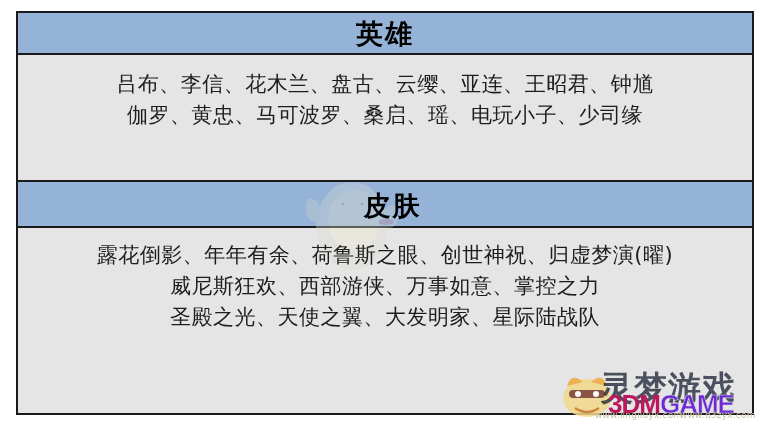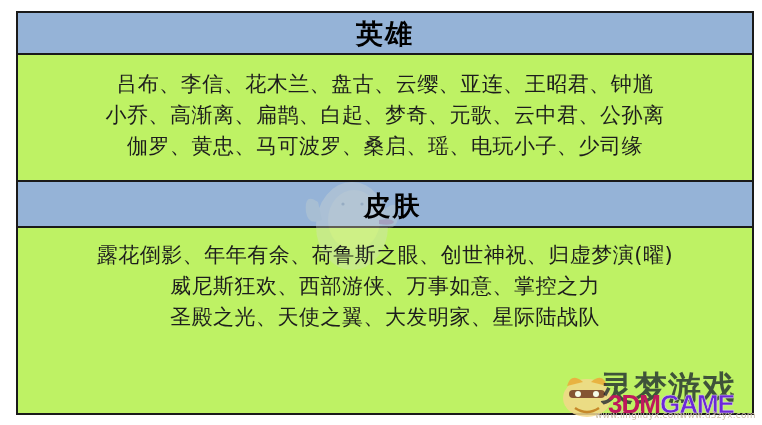--- a/index.html
+++ b/index.html
@@ -66,21 +66,21 @@
     padding-left: 15px;
   }
   #skin-header .title {
     font-size: 27px;
     padding-top: 10px;
   }
 
   .body-row {
     box-sizing: border-box;
     text-align: center;
-    background: #bef264;
+    background: #e5e5e5;
     position: relative;
   }
 
   #hero-body {
     height: 127px;
     padding-top: 14px;
     border-bottom: 2px solid #1a1a1a;
     box-sizing: border-box;
   }
 
@@ -163,21 +163,20 @@
 <div id="page">
 
   <div class="table-wrap">
 
     <div class="header-row" id="hero-header">
       <div class="title">英雄</div>
     </div>
 
     <div class="body-row" id="hero-body">
       <div class="line">吕布、李信、花木兰、盘古、云缨、亚连、王昭君、钟馗</div>
-      <div class="line">小乔、高渐离、扁鹊、白起、梦奇、元歌、云中君、公孙离</div>
       <div class="line">伽罗、黄忠、马可波罗、桑启、瑶、电玩小子、少司缘</div>
     </div>
 
     <div class="header-row" id="skin-header">
       <div class="title">皮肤</div>
     </div>
 
     <div class="body-row" id="skin-body">
       <div class="line">露花倒影、年年有余、荷鲁斯之眼、创世神祝、归虚梦演(曜)</div>
       <div class="line">威尼斯狂欢、西部游侠、万事如意、掌控之力</div>

